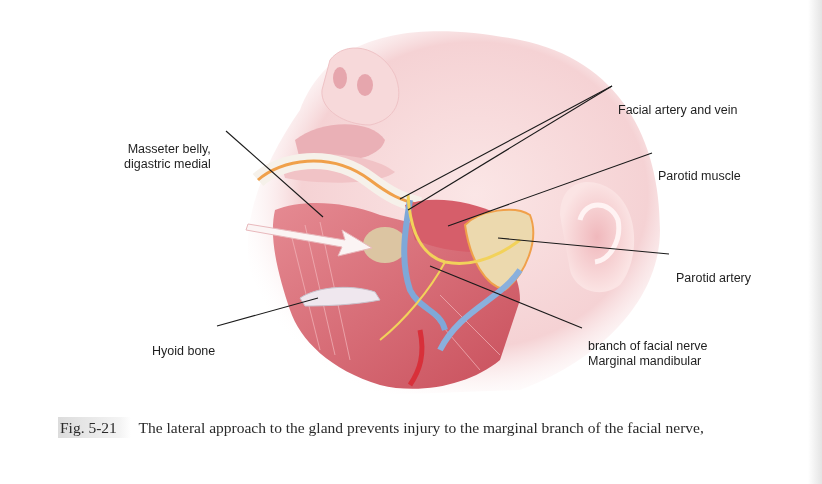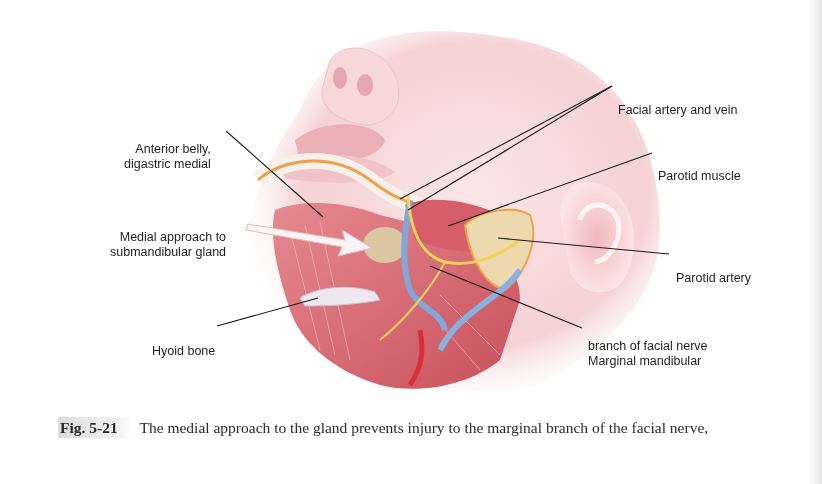--- a/index.html
+++ b/index.html
@@ -24,21 +24,21 @@
       white-space: nowrap;
       margin-top: 24px;
     }
     .label.right { text-align: right; }
     .caption {
       position: absolute; left: 60px; top: 418px; width: 760px;
       font-family: "Liberation Serif", serif;
       font-size: 15.5px; line-height: 19px; color: #2a2a2a;
     }
     .fig-num {
-      font-weight: bold;
+      font-weight: normal;
       background: linear-gradient(to right, #dcdcdc, #f4f4f4 85%, rgba(255,255,255,0));
       padding: 2px 14px 2px 2px;
       margin-left: -2px;
     }
     .caption-line { display: block; white-space: nowrap; }
   </style>
 </head>
 <body>
 
 <div class="figure">
@@ -132,34 +132,30 @@
       <line x1="217" y1="326" x2="318" y2="298"></line>
       <line x1="612" y1="86" x2="400" y2="199"></line>
       <line x1="612" y1="86" x2="408" y2="210"></line>
       <line x1="652" y1="153" x2="448" y2="226"></line>
       <line x1="669" y1="254" x2="498" y2="238"></line>
       <line x1="582" y1="328" x2="430" y2="266"></line>
     </g>
   </svg>
 
   <div class="label right" style="left:124px; top:118px;">
-    <div>Anterior belly,</div>
+    <div>Masseter belly,</div>
     <div>digastric medial</div>
-  </div>
-  <div class="label right" style="left:110px; top:206px;">
-    <div>Medial approach to</div>
-    <div>submandibular gland</div>
   </div>
   <div class="label" style="left:152px; top:320px;">Hyoid bone</div>
   <div class="label" style="left:618px; top:79px;">Facial artery and vein</div>
   <div class="label" style="left:658px; top:145px;">Parotid muscle</div>
   <div class="label" style="left:676px; top:247px;">Parotid artery</div>
   <div class="label" style="left:588px; top:315px;">
     <div>branch of facial nerve</div>
     <div>Marginal mandibular</div>
   </div>
 </div>
 
 <div class="caption">
-  <span class="caption-line"><span class="fig-num">Fig. 5-21</span>&nbsp;&nbsp;<span>The medial approach to the gland prevents injury to the marginal branch of the facial nerve,</span></span>
+  <span class="caption-line"><span class="fig-num">Fig. 5-21</span>&nbsp;&nbsp;<span>The lateral approach to the gland prevents injury to the marginal branch of the facial nerve,</span></span>
 </div>
 
 <div class="page-shadow"></div>
 
 </body></html>

